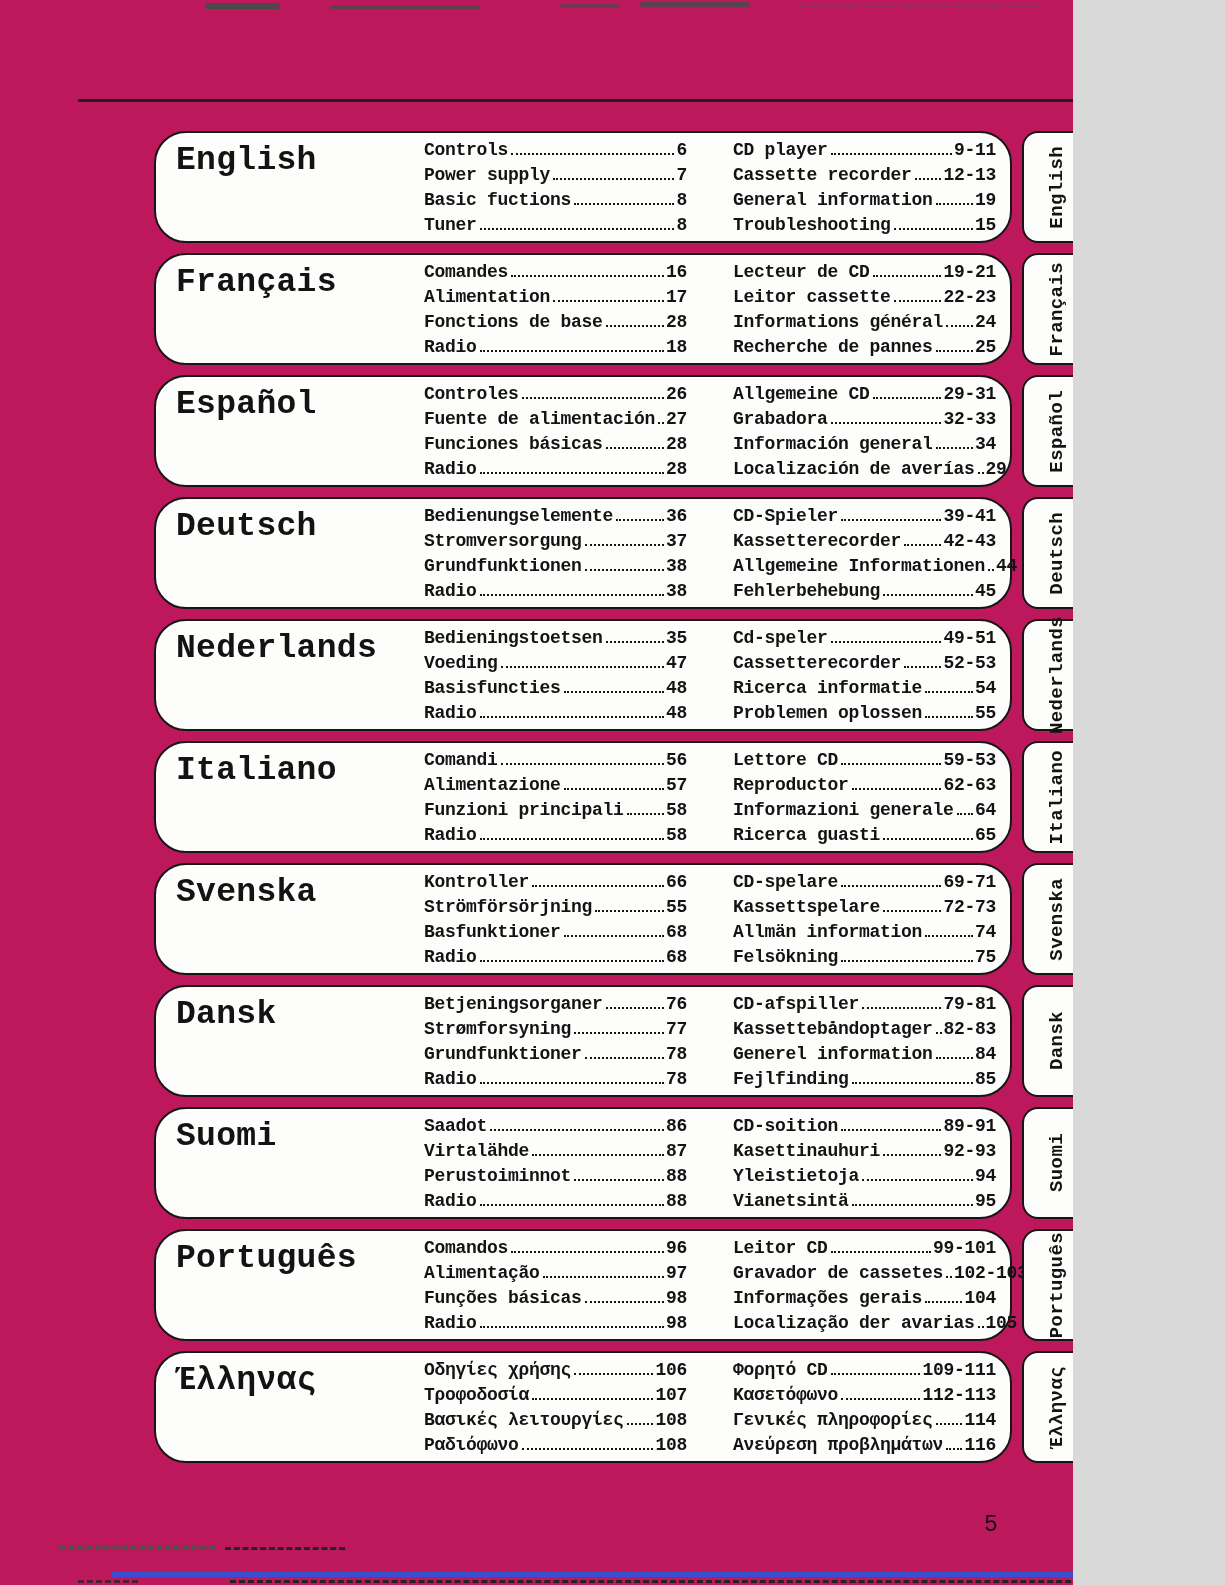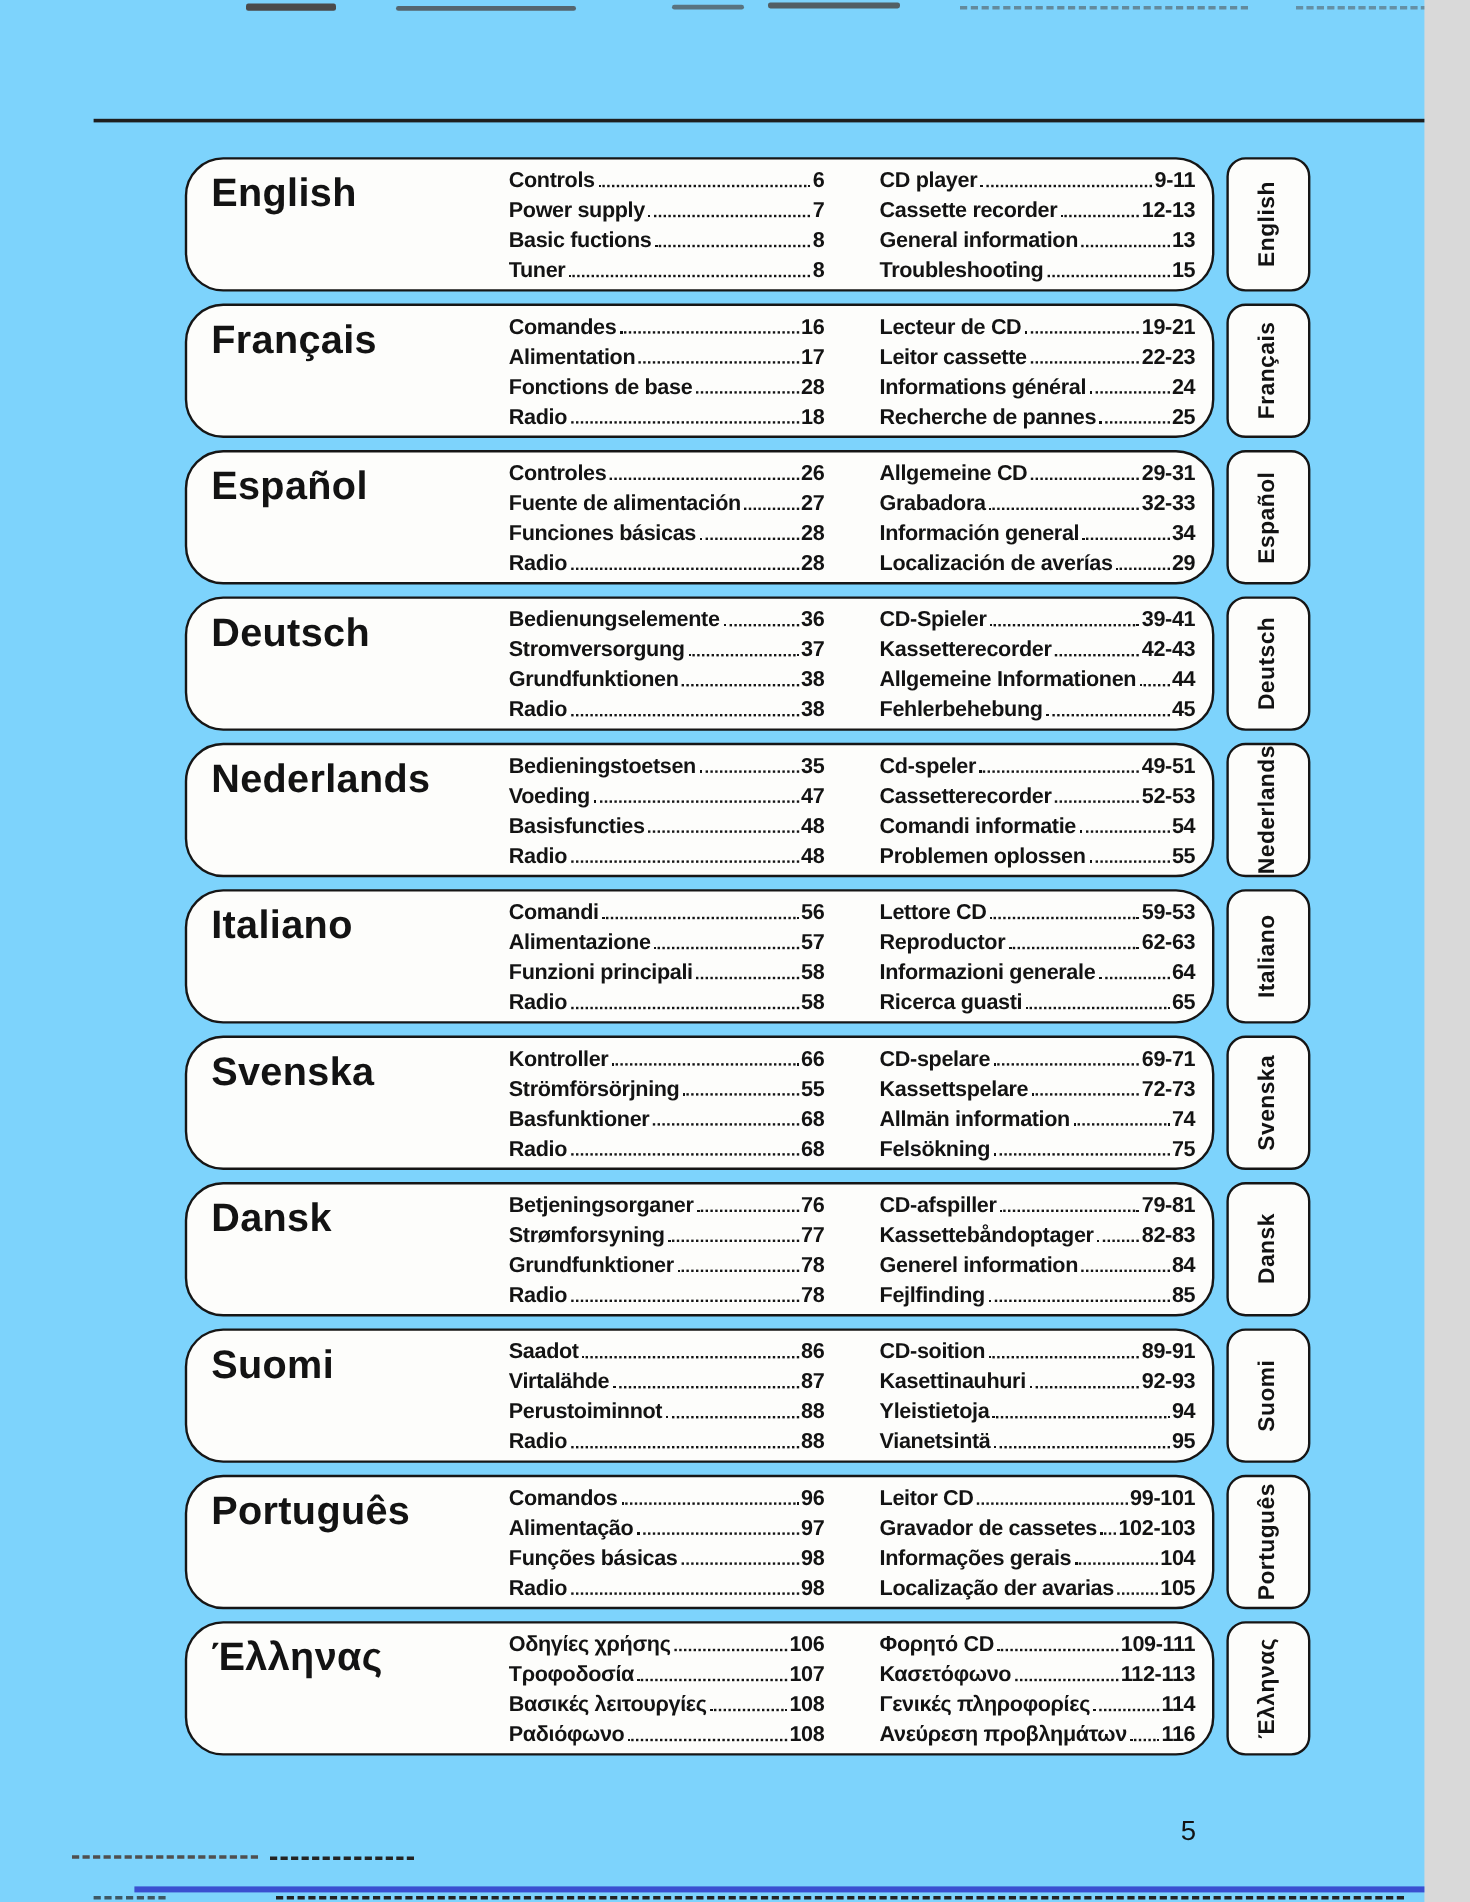--- a/index.html
+++ b/index.html
@@ -1,20 +1,20 @@
 <!DOCTYPE html>
 <html><head>
 <meta charset="utf-8">
 <style>
   html,body { margin:0; padding:0; background:#d9d9d9; }
   .page {
     position:relative;
-    width:1187px; height:1585px;
-    background:#7dd3fc;
-    font-family:Liberation Sans, sans-serif;
+    width:1073px; height:1585px;
+    background:#be185d;
+    font-family:Liberation Mono, monospace;
     color:#131313;
     overflow:hidden;
   }
   
   .smudge { position:absolute; background:#4a4a4a; border-radius:2px; }
   .top-rule { position:absolute; left:78px; top:99px; width:1112px; height:3px; background:#1e1e1e; }
   .dash { position:absolute; height:0; border-top:3px dashed #4f4f4f; }
   .dash-dark { position:absolute; height:0; border-top:3px dashed #232323; }
   .blue-line { position:absolute; left:112px; top:1572px; width:1113px; height:5px; background:#3a4fd0; }
 
@@ -116,21 +116,21 @@
 
   <div class="toc-row">
     <span class="lbl">Cassette recorder</span>
     <span class="leader"></span>
     <span class="pg">12-13</span>
   </div>
 
   <div class="toc-row">
     <span class="lbl">General information</span>
     <span class="leader"></span>
-    <span class="pg">13</span>
+    <span class="pg">19</span>
   </div>
 
   <div class="toc-row">
     <span class="lbl">Troubleshooting</span>
     <span class="leader"></span>
     <span class="pg">15</span>
   </div>
 </div>
     </div>
   </section>
@@ -338,21 +338,21 @@
     <span class="pg">49-51</span>
   </div>
 
   <div class="toc-row">
     <span class="lbl">Cassetterecorder</span>
     <span class="leader"></span>
     <span class="pg">52-53</span>
   </div>
 
   <div class="toc-row">
-    <span class="lbl">Comandi informatie</span>
+    <span class="lbl">Ricerca informatie</span>
     <span class="leader"></span>
     <span class="pg">54</span>
   </div>
 
   <div class="toc-row">
     <span class="lbl">Problemen oplossen</span>
     <span class="leader"></span>
     <span class="pg">55</span>
   </div>
 </div>

